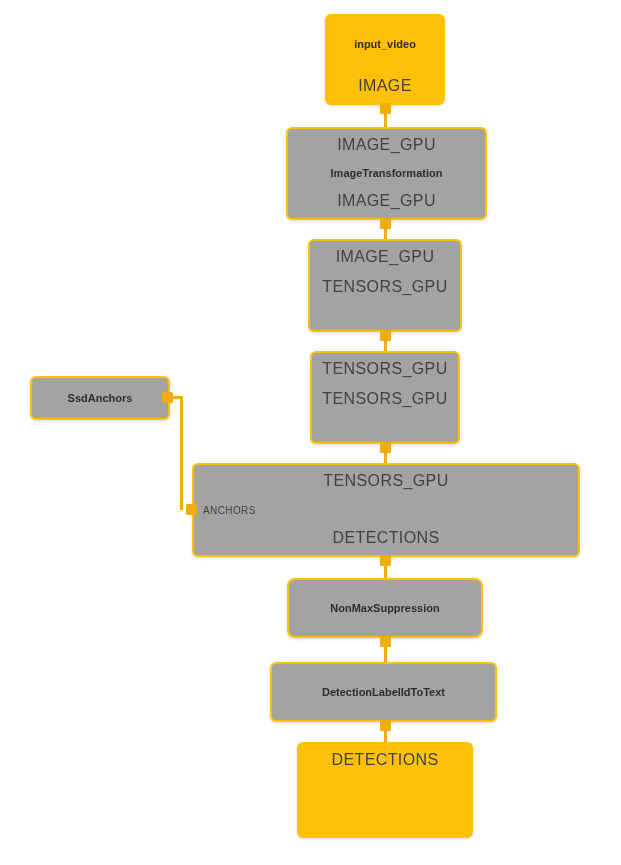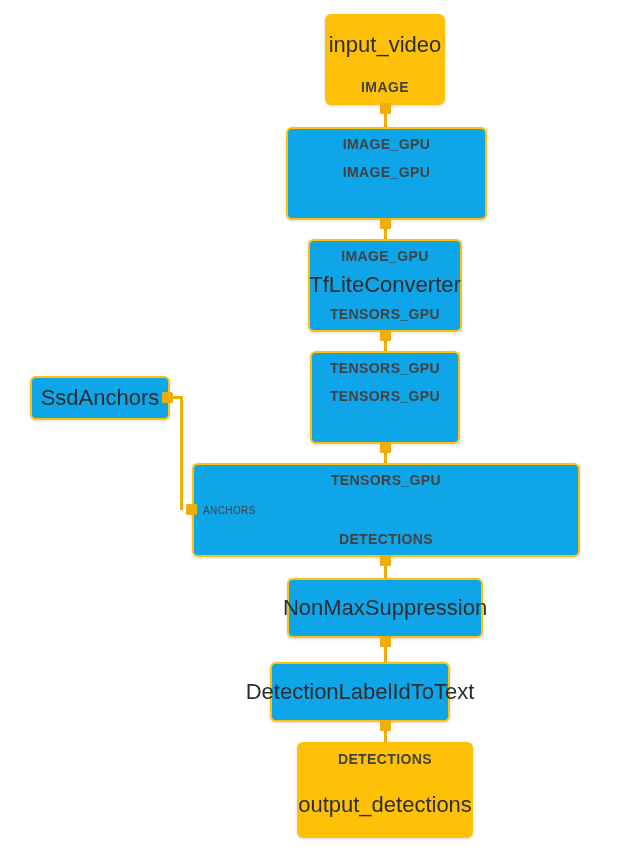--- a/index.html
+++ b/index.html
@@ -7,50 +7,49 @@
     position: relative;
     width: 621px;
     height: 865px;
     background: #ffffff;
     font-family: "Liberation Sans", sans-serif;
     overflow: hidden;
   }
   .node {
     position: absolute;
     box-sizing: border-box;
-    background: #0ea5e9;
+    background: #a3a3a3;
     border: 2px solid #FFC107;
     border-radius: 6px;
     display: flex;
     flex-direction: column;
     box-shadow: 0 1px 3px rgba(0,0,0,0.14);
   }
   .node.filled {
     background: #FFC107;
     border-color: #FFC107;
   }
   .node-title {
     flex: 1;
     display: flex;
     align-items: center;
     justify-content: center;
-    font-weight: normal;
-    font-size: 22px;
+    font-weight: bold;
+    font-size: 11px;
     color: #2d2d2d;
     text-align: center;
     white-space: nowrap;
   }
   .io-label {
-    font-size: 14px;
+    font-size: 16px;
     letter-spacing: 0.4px;
     color: #424242;
     text-align: center;
     padding: 7px 6px 6px 6px;
     white-space: nowrap;
-    font-weight: bold;
   }
   .io-label.bottom { padding: 6px 6px 8px 6px; }
   .mid-row {
     position: relative;
     flex: 1;
     display: flex;
     align-items: center;
     justify-content: flex-end;
   }
   .anchor-label {
@@ -75,22 +74,22 @@
     border-radius: 1.5px;
   }
 
   
   #n-input     { left: 325px; top: 14px;  width: 120px; height: 91px; }
   #n-imgtrans  { left: 286px; top: 127px; width: 201px; height: 93px; }
   #n-converter { left: 308px; top: 239px; width: 154px; height: 93px; }
   #n-inference { left: 310px; top: 351px; width: 150px; height: 93px; }
   #n-ssd       { left: 30px;  top: 376px; width: 140px; height: 44px; }
   #n-ttd       { left: 192px; top: 463px; width: 388px; height: 94px; }
-  #n-nms       { left: 287px; top: 578px; width: 196px; height: 60px; }
-  #n-dlt       { left: 270px; top: 662px; width: 180px; height: 60px; border-radius: 6px; }
+  #n-nms       { left: 287px; top: 578px; width: 196px; height: 60px; border-radius: 8px; }
+  #n-dlt       { left: 270px; top: 662px; width: 227px; height: 60px; border-radius: 6px; }
   #n-out       { left: 297px; top: 742px; width: 176px; height: 96px; }
 
   
   #e1 { left: 384px; top: 105px; width: 3px; height: 24px; }
   #e2 { left: 384px; top: 218px; width: 3px; height: 23px; }
   #e3 { left: 384px; top: 330px; width: 3px; height: 23px; }
   #e4 { left: 384px; top: 442px; width: 3px; height: 23px; }
   #e5 { left: 384px; top: 555px; width: 3px; height: 25px; }
   #e6 { left: 384px; top: 636px; width: 3px; height: 28px; }
   #e7 { left: 384px; top: 720px; width: 3px; height: 24px; }
@@ -125,26 +124,26 @@
   <div class="edge" id="e-ssd-h"></div>
   <div class="edge" id="e-ssd-v"></div>
 
   <div class="node filled" id="n-input">
     <div class="node-title">input_video</div>
     <div class="io-label bottom">IMAGE</div>
   </div>
 
   <div class="node" id="n-imgtrans">
     <div class="io-label">IMAGE_GPU</div>
+    <div class="node-title">ImageTransformation</div>
     <div class="io-label bottom">IMAGE_GPU</div>
   </div>
 
   <div class="node" id="n-converter">
     <div class="io-label">IMAGE_GPU</div>
-    <div class="node-title">TfLiteConverter</div>
     <div class="io-label bottom">TENSORS_GPU</div>
   </div>
 
   <div class="node" id="n-inference">
     <div class="io-label">TENSORS_GPU</div>
     <div class="io-label bottom">TENSORS_GPU</div>
   </div>
 
   <div class="node" id="n-ssd">
     <div class="node-title">SsdAnchors</div>
@@ -161,21 +160,20 @@
   <div class="node" id="n-nms">
     <div class="node-title">NonMaxSuppression</div>
   </div>
 
   <div class="node" id="n-dlt">
     <div class="node-title">DetectionLabelIdToText</div>
   </div>
 
   <div class="node filled" id="n-out">
     <div class="io-label">DETECTIONS</div>
-    <div class="node-title">output_detections</div>
   </div>
 
   <div class="port" id="p1"></div>
   <div class="port" id="p2"></div>
   <div class="port" id="p3"></div>
   <div class="port" id="p4"></div>
   <div class="port" id="p5"></div>
   <div class="port" id="p6"></div>
   <div class="port" id="p7"></div>
   <div class="port" id="p-ssd-out"></div>

